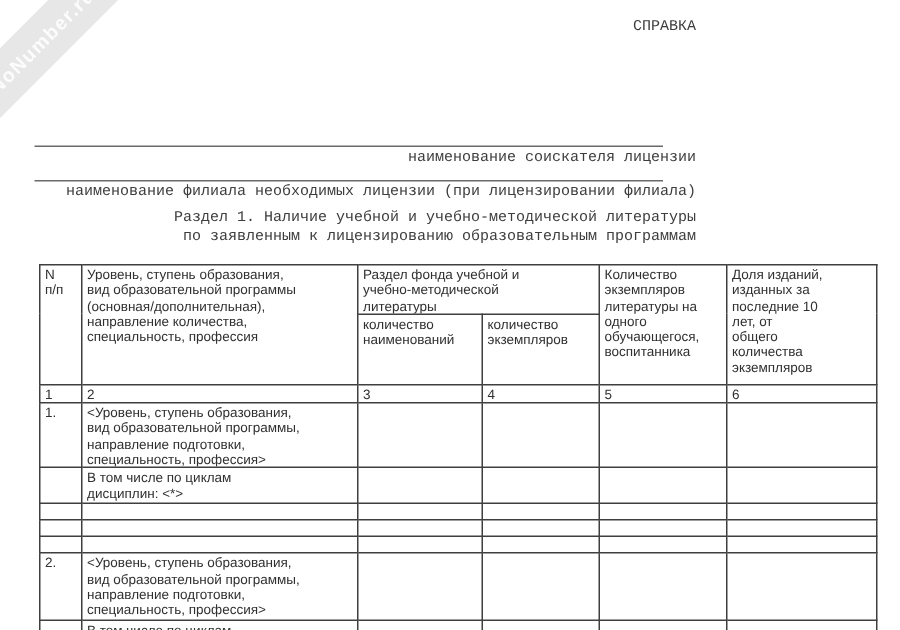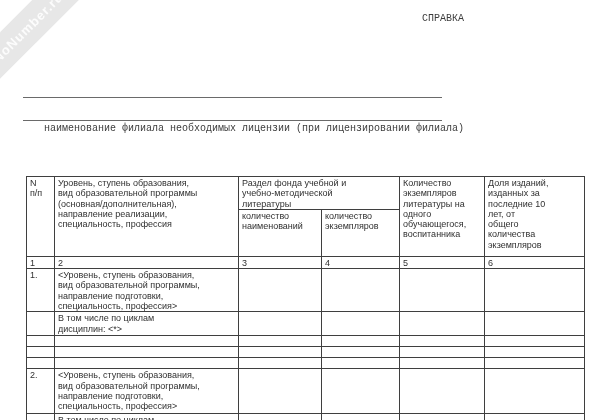--- a/index.html
+++ b/index.html
@@ -50,42 +50,45 @@
 
 <div class="page">
 
   <div class="watermark">
     <span>NoNumber.ru</span>
   </div>
 
   <div class="mono doc-title">СПРАВКА</div>
 
   <div class="rule rule-1"></div>
+  <div class="mono cap-1">наименование соискателя лицензии</div>
 
   <div class="rule rule-2"></div>
   <div class="mono cap-2">наименование филиала необходимых лицензии (при лицензировании филиала)</div>
 
+  <div class="mono section-title">Раздел 1. Наличие учебной и учебно-методической литературы
+по заявленным к лицензированию образовательным программам</div>
 
   <table class="grid">
     <colgroup>
       <col style="width:28px">
         <col style="width:184px">
         <col style="width:83px">
       <col style="width:78px">
         <col style="width:85px">
         <col style="width:100px">
     </colgroup>
     <tbody>
       <tr class="h29">
         <th rowspan="2">N
 п/п</th>
         <th rowspan="2">Уровень, ступень образования,
 вид образовательной программы
 (основная/дополнительная),
-направление реализации,
+направление количества,
 специальность, профессия</th>
         <th colspan="2">Раздел фонда учебной и
 учебно-методической
 литературы</th>
         <th rowspan="2">Количество
 экземпляров
 литературы на
 одного
 обучающегося,
 воспитанника</th>

